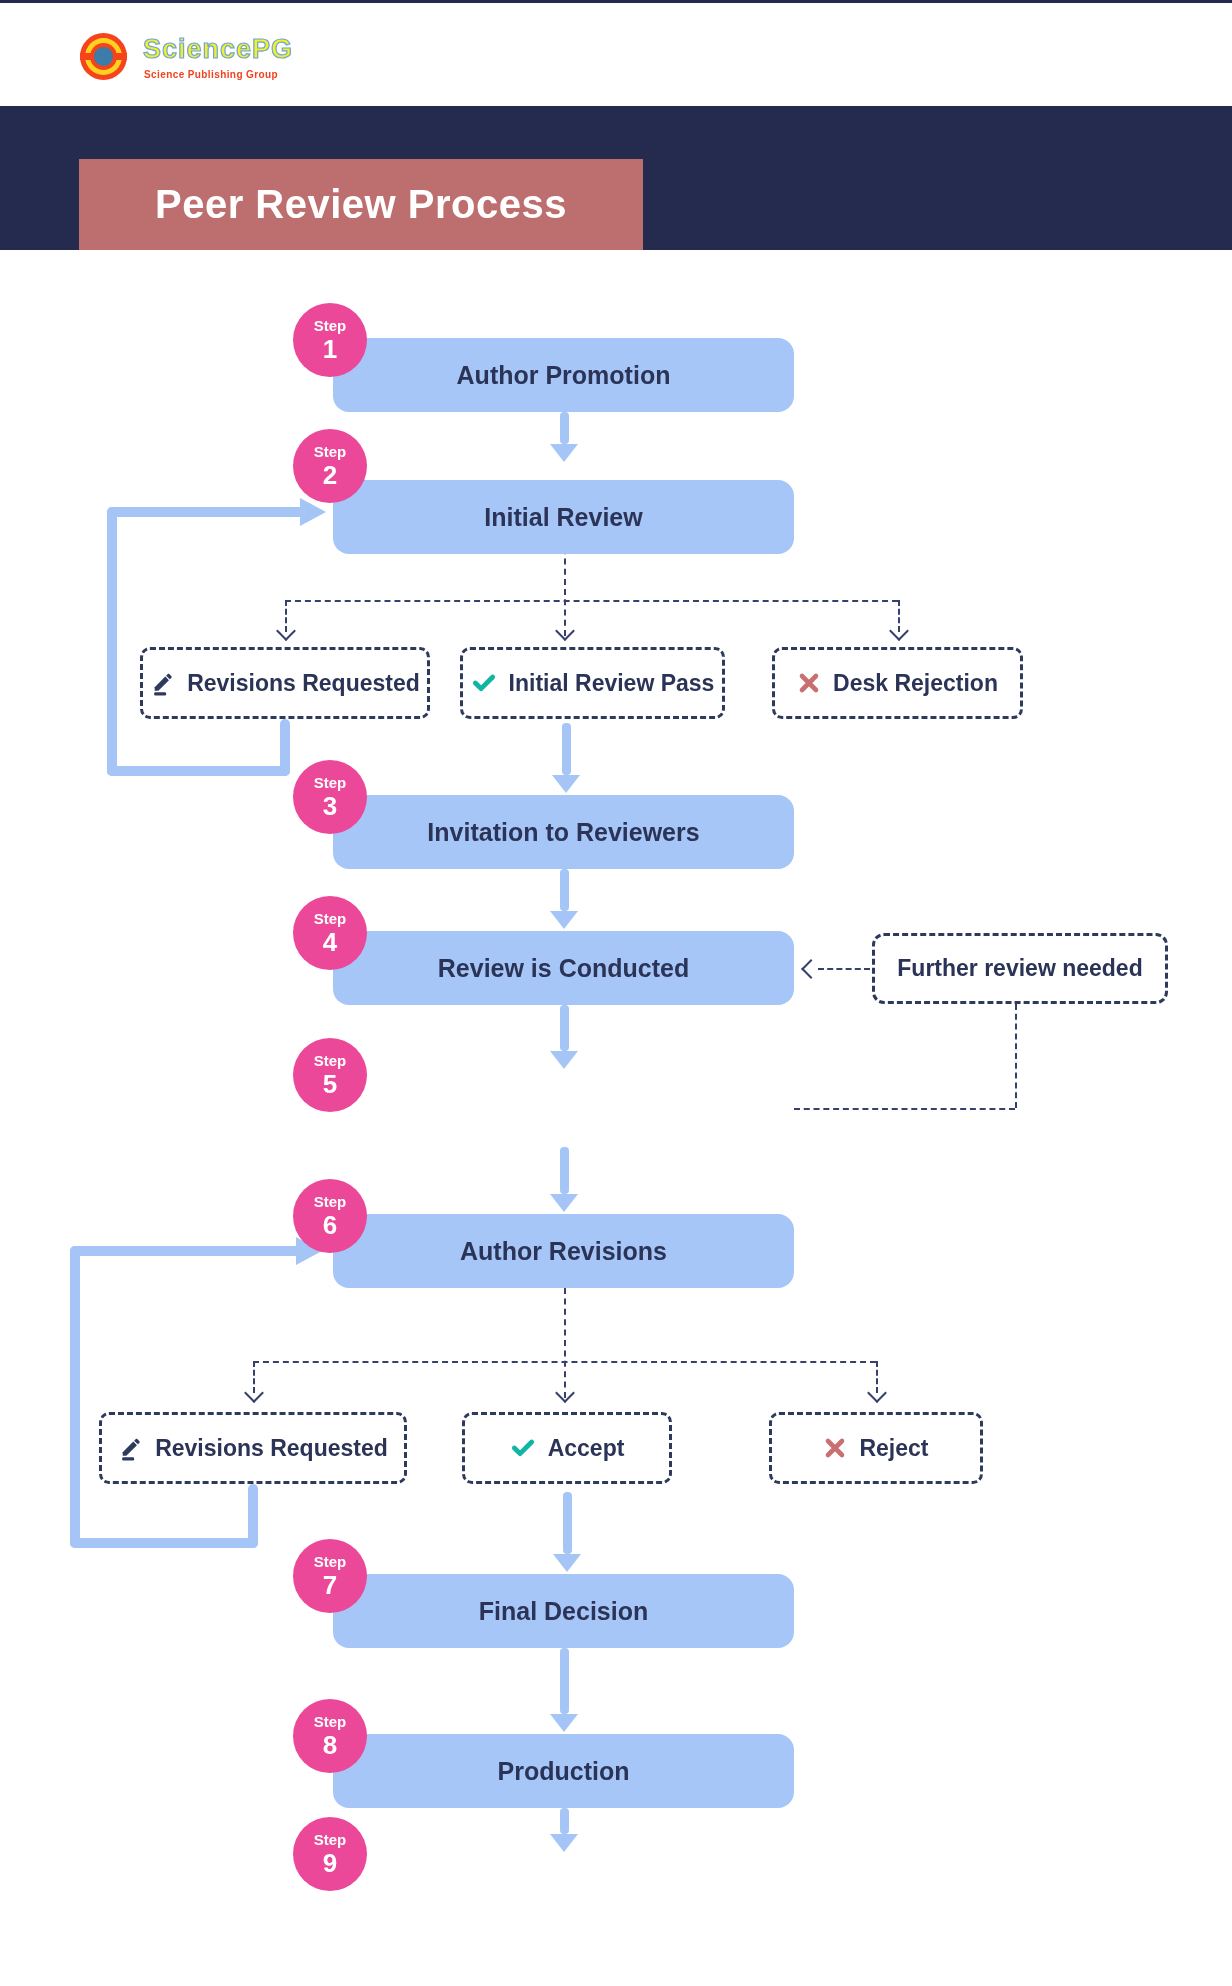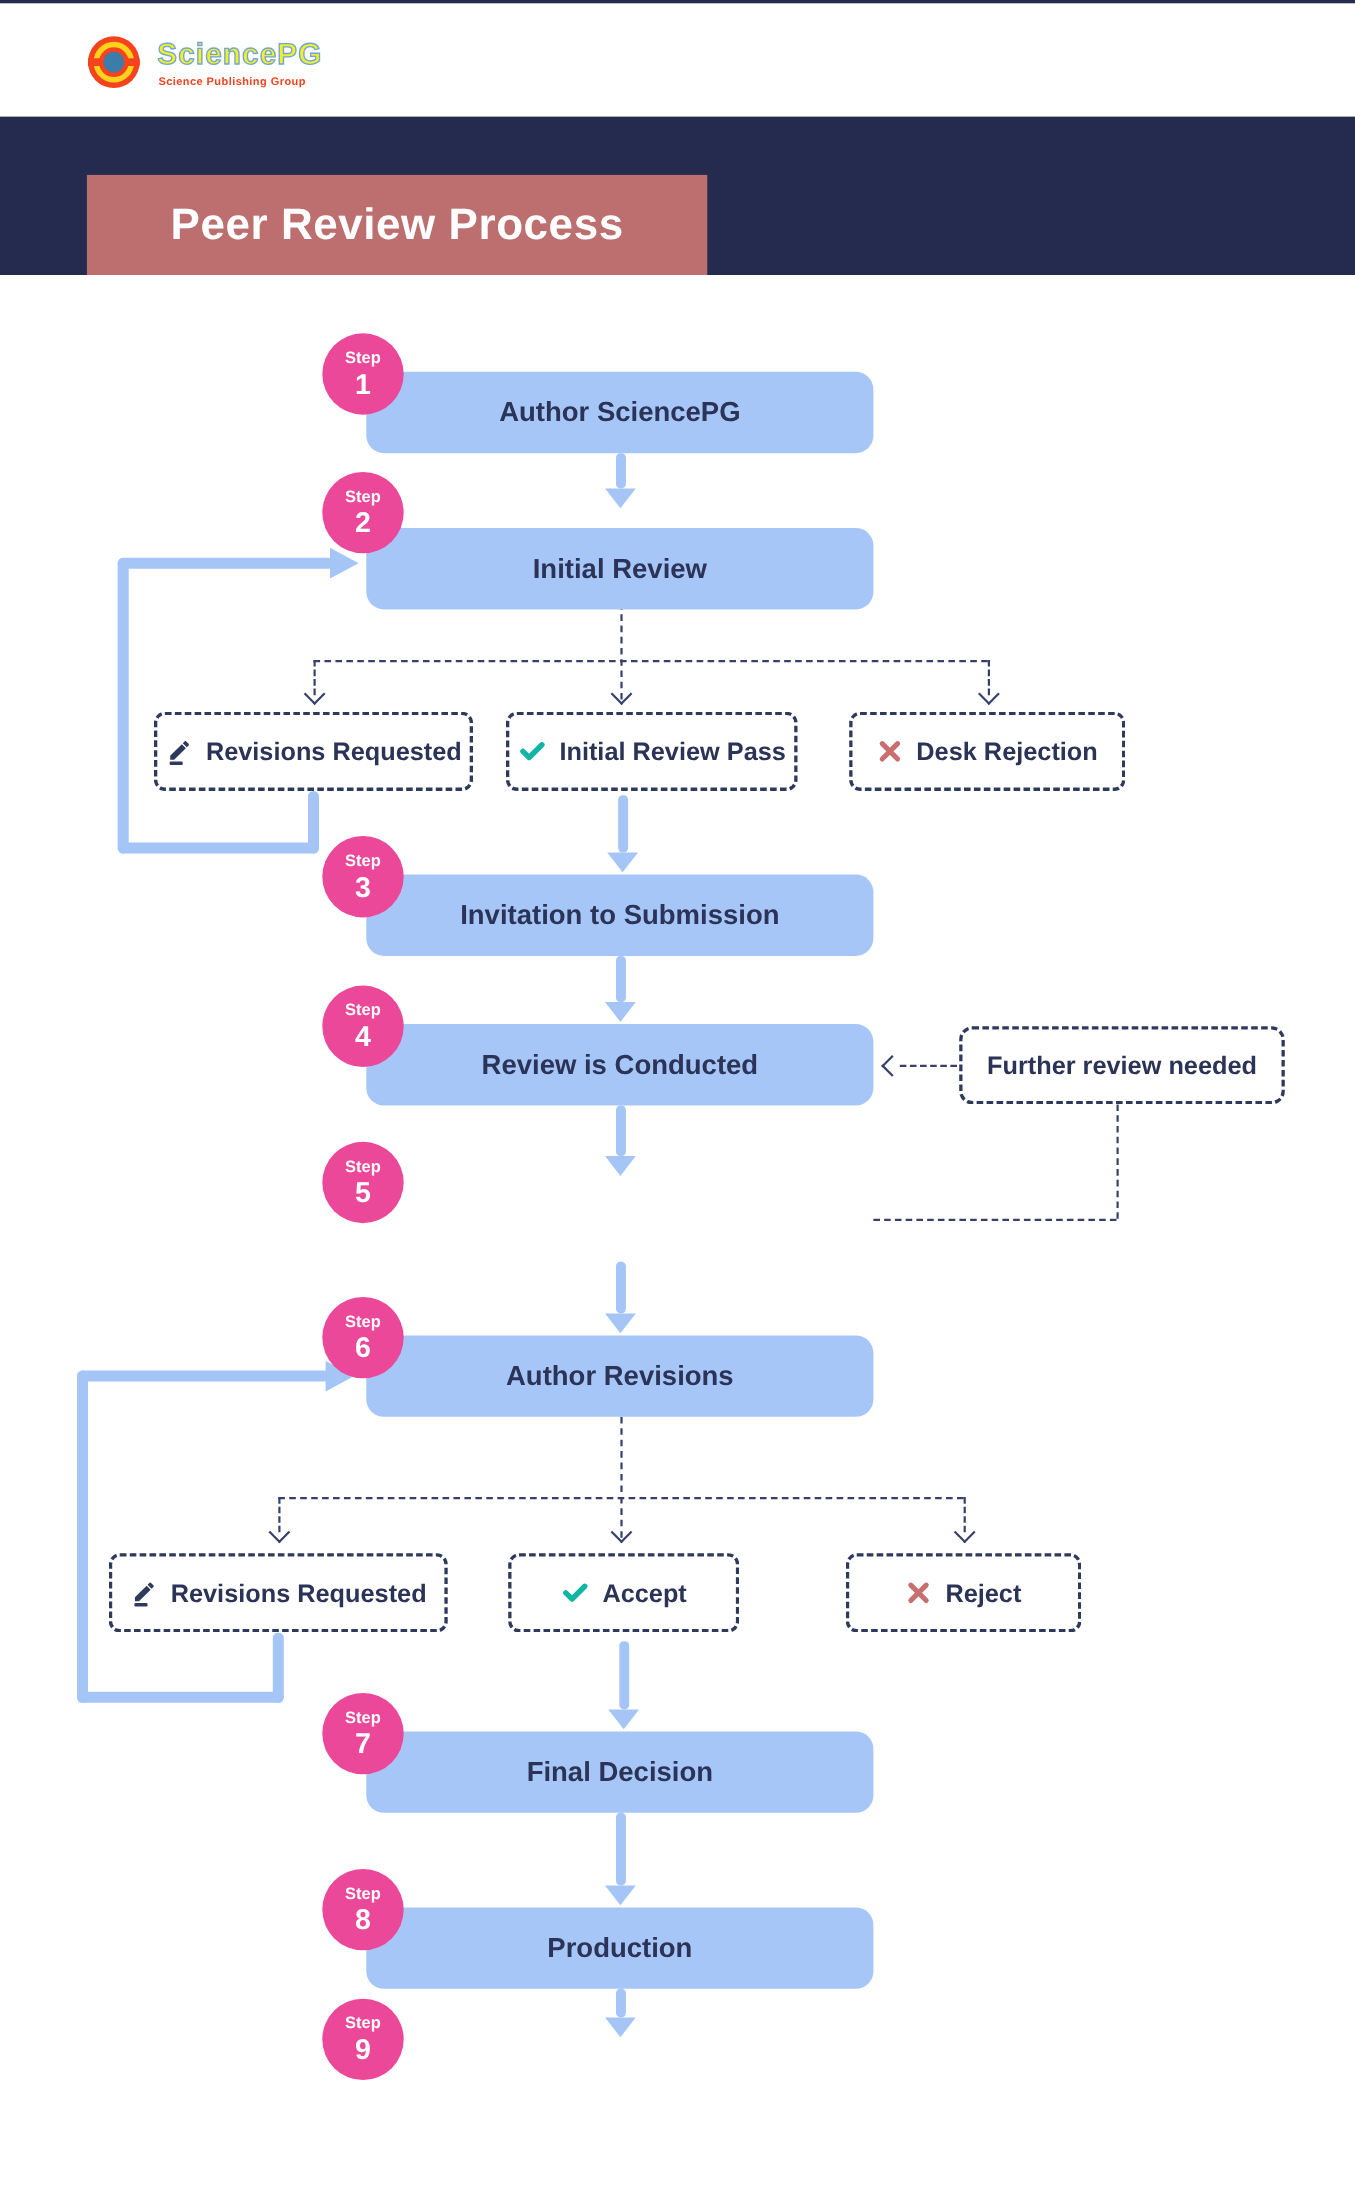--- a/index.html
+++ b/index.html
@@ -79,37 +79,37 @@
   <div class="abs band"></div>
   <div class="abs title-box">
     <span class="title-text">Peer Review Process</span>
   </div>
 
   <div class="abs step-circle" style="top:303px">
     <span class="s">Step</span>
     <span class="n">1</span>
   </div>
   <div class="abs main-box" style="top:338px">
-    <span>Author SciencePG</span>
+    <span>Author Promotion</span>
   </div>
 
   <div class="abs step-circle" style="top:429px">
     <span class="s">Step</span>
     <span class="n">2</span>
   </div>
   <div class="abs main-box" style="top:480px">
     <span>Initial Review</span>
   </div>
 
   <div class="abs step-circle" style="top:760px">
     <span class="s">Step</span>
     <span class="n">3</span>
   </div>
   <div class="abs main-box" style="top:795px">
-    <span>Invitation to Submission</span>
+    <span>Invitation to Reviewers</span>
   </div>
 
   <div class="abs step-circle" style="top:896px">
     <span class="s">Step</span>
     <span class="n">4</span>
   </div>
   <div class="abs main-box" style="top:931px">
     <span>Review is Conducted</span>
   </div>
 

